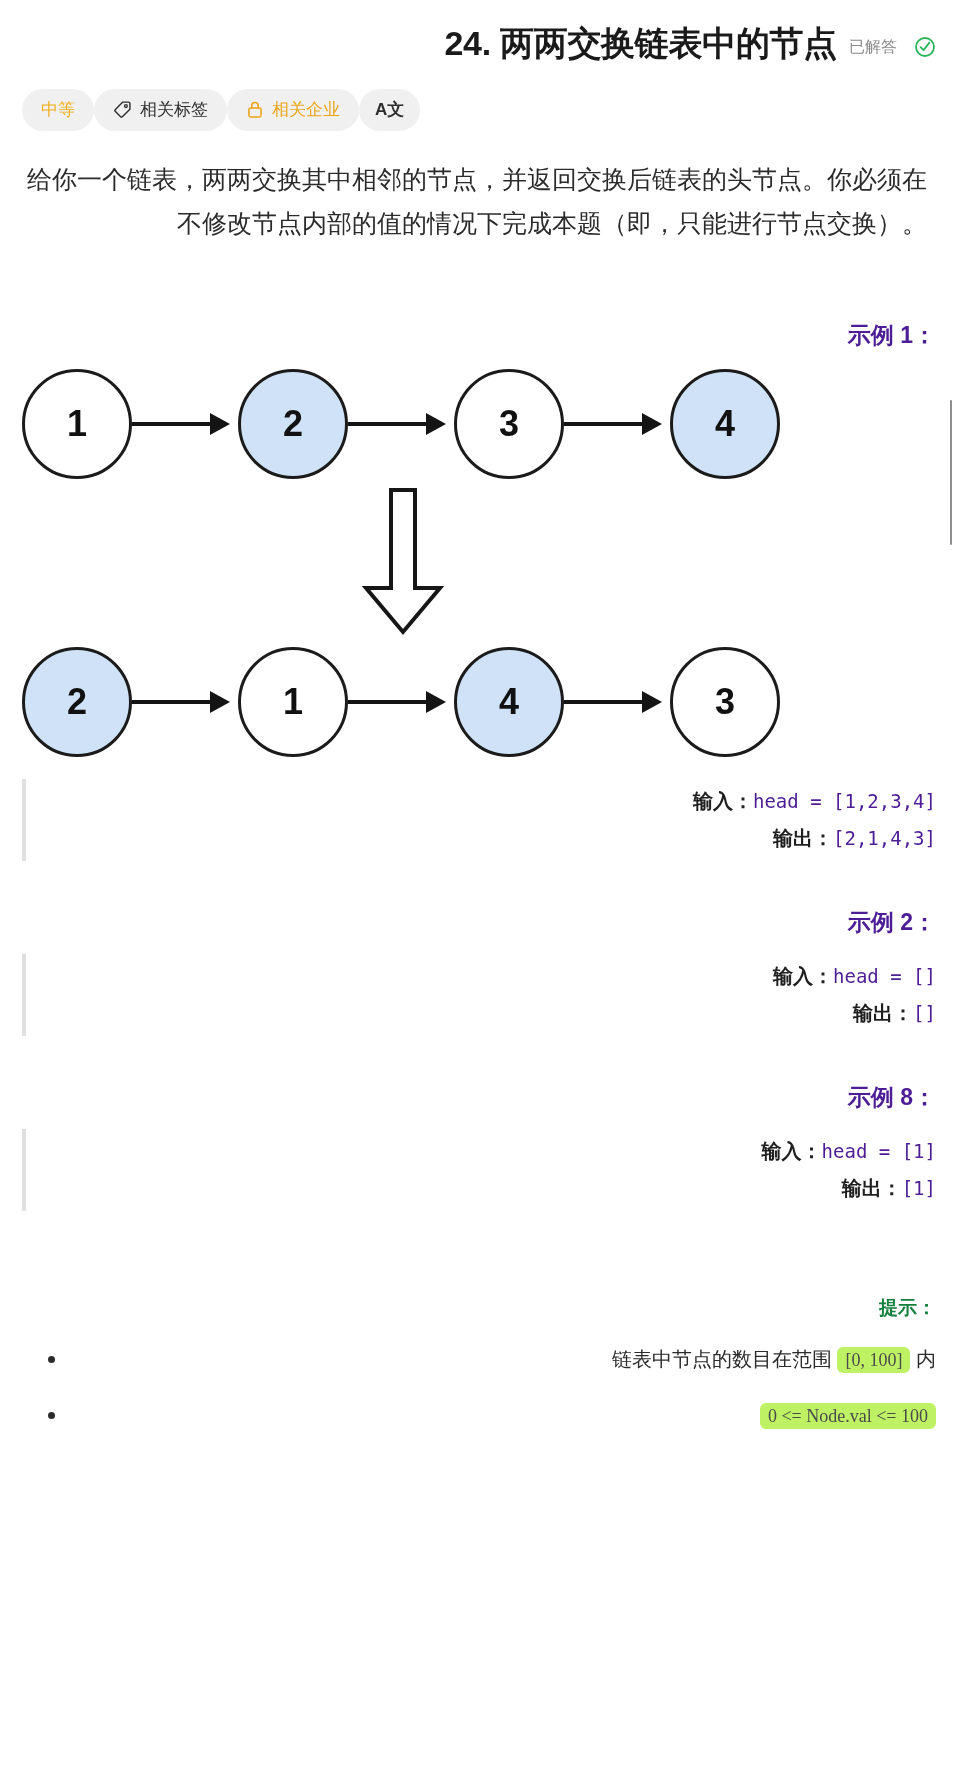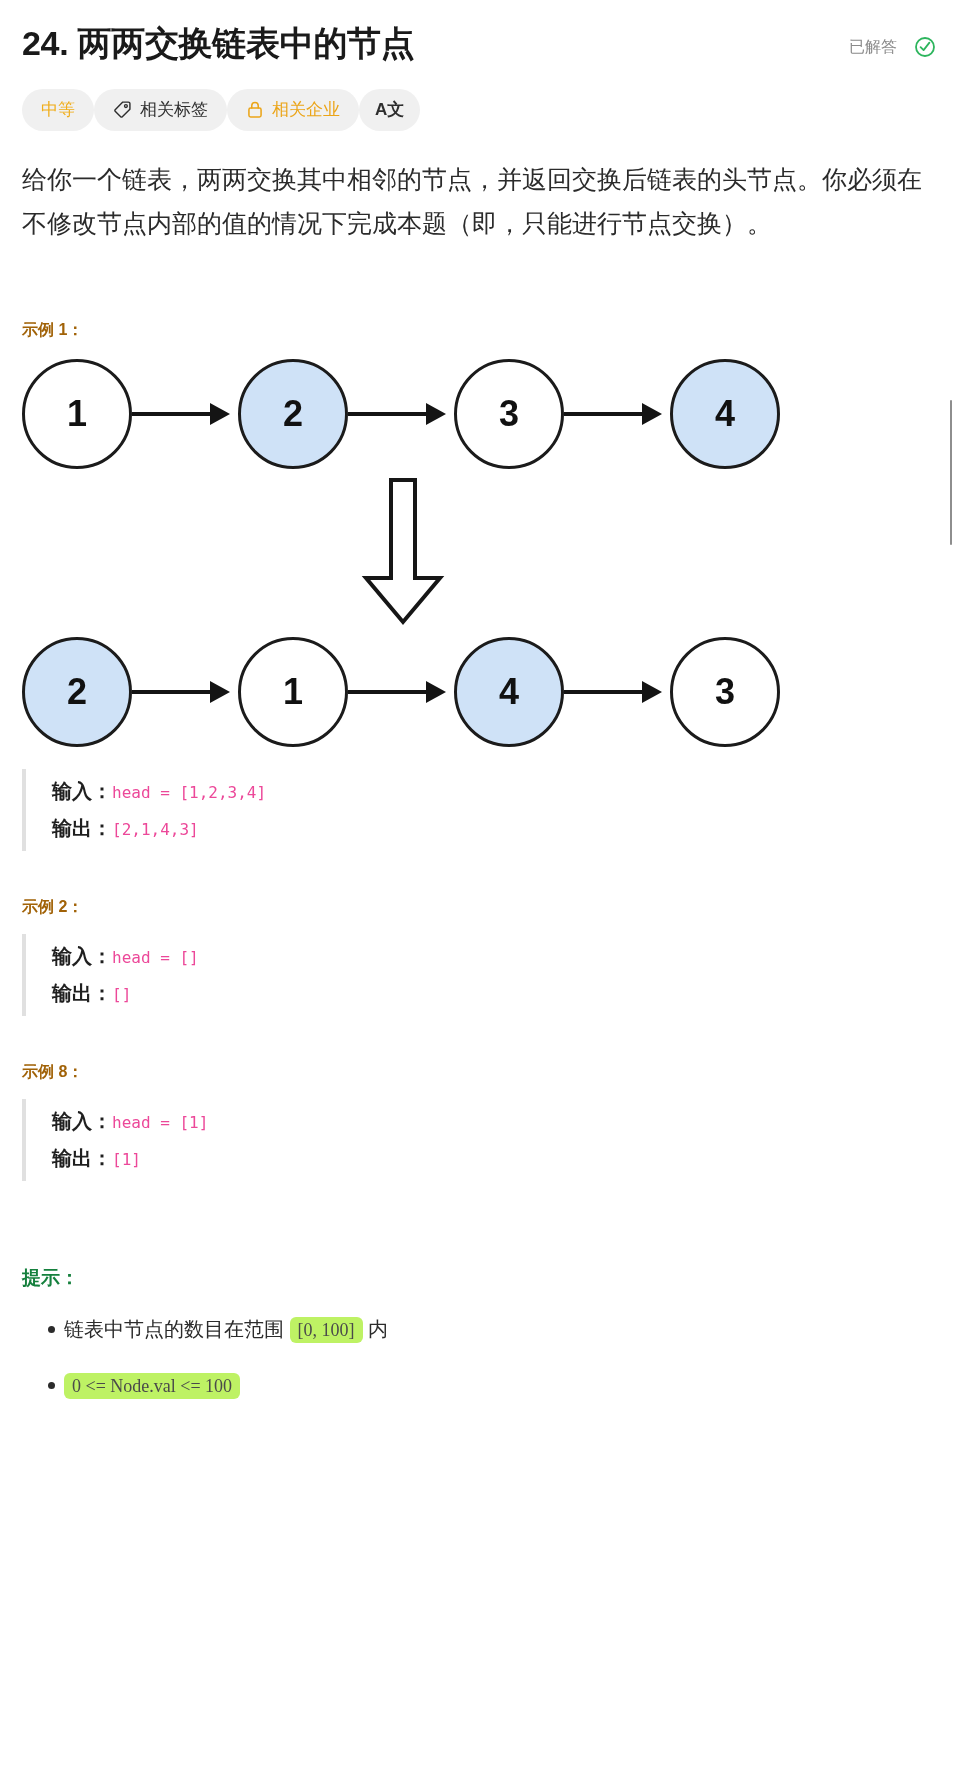--- a/index.html
+++ b/index.html
@@ -11,20 +11,21 @@
   }
   body {
     font-family: "Liberation Sans", "DejaVu Sans", sans-serif;
     color: #262626;
   }
   .page {
     position: relative;
     width: 958px;
     height: 1703px;
     padding: 16px 22px 0 22px;
+    text-align: right;
   }
 
   
   .title-row {
     display: flex;
     align-items: flex-start;
     justify-content: space-between;
     margin-top: 6px;
   }
   .problem-title {
@@ -79,23 +80,23 @@
   .description {
     margin-top: 26px;
     font-size: 25px;
     line-height: 1.78;
     color: #2b2b2b;
     max-width: 905px;
   }
 
   
   .example-heading {
-    font-size: 16px;
-    font-weight: 700;
-    color: #a16207;
+    font-size: 23px;
+    font-weight: 700;
+    color: #4c1d95;
     margin-top: 46px;
     margin-bottom: 0;
   }
   #ex1-heading { margin-top: 74px; }
 
   .figure {
     margin: 18px 0 0 0;
     position: relative;
   }
   .chain {
@@ -160,22 +161,22 @@
     line-height: 1.85;
     white-space: pre;
   }
   .io-label {
     font-weight: 700;
     color: #1f1f1f;
     font-family: "Liberation Sans", "DejaVu Sans", sans-serif;
   }
   .io-value {
     font-family: "DejaVu Sans Mono", "Liberation Mono", monospace;
-    color: #ec4899;
-    font-size: 16px;
+    color: #4c1d95;
+    font-size: 19px;
   }
 
   
   .hints-heading {
     font-size: 19px;
     font-weight: 700;
     color: #15803d;
     margin-top: 84px;
   }
   ul.hints {

